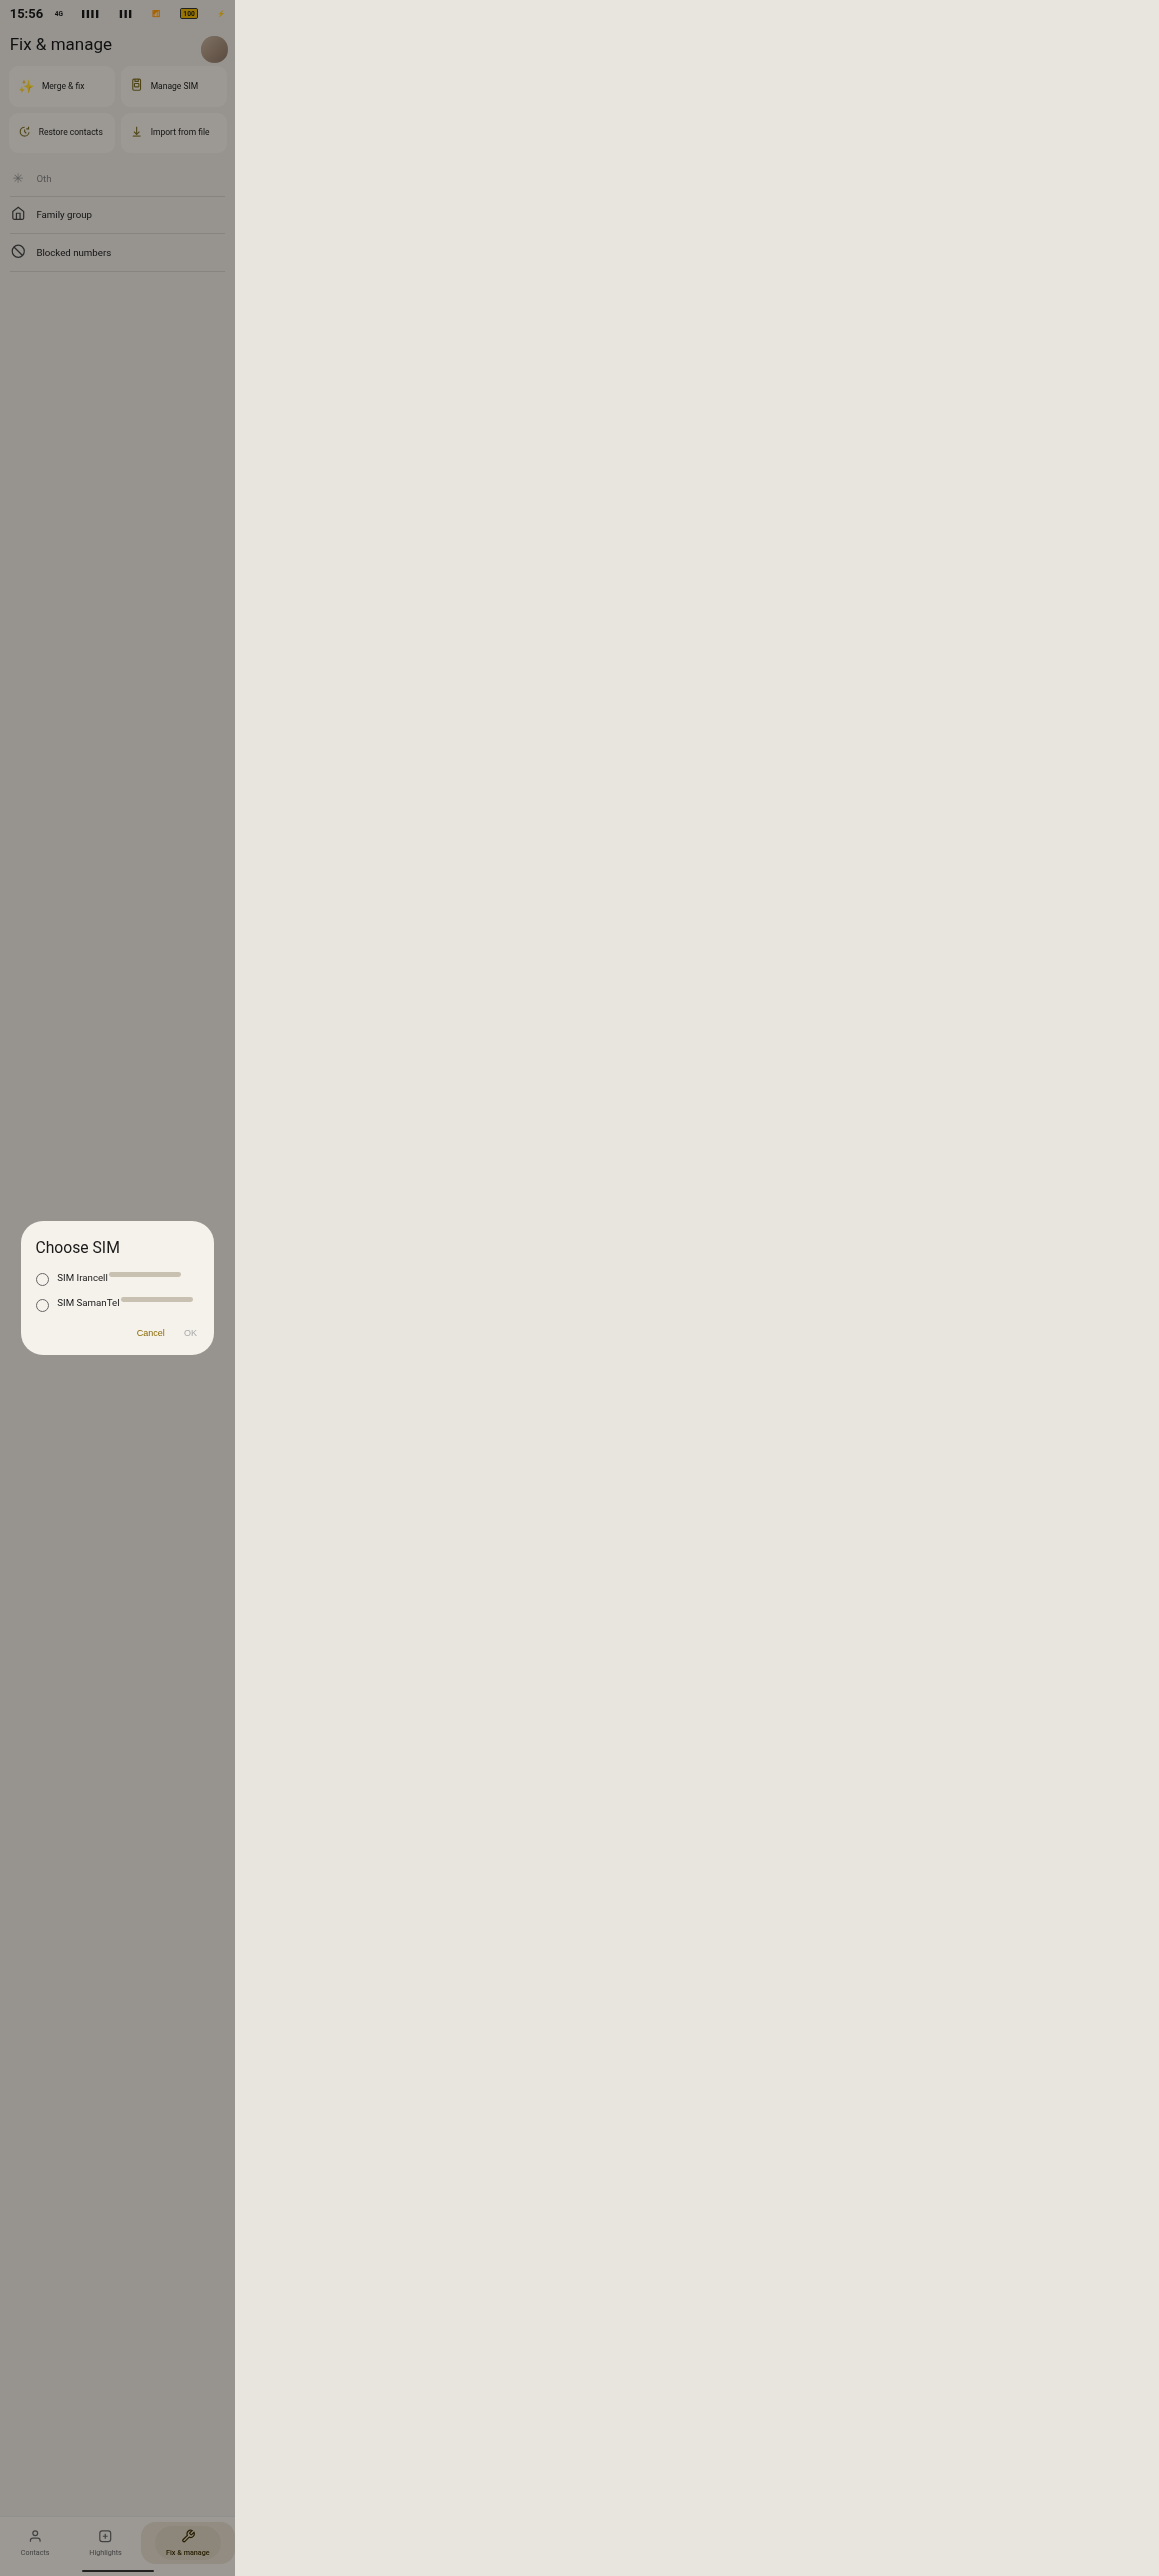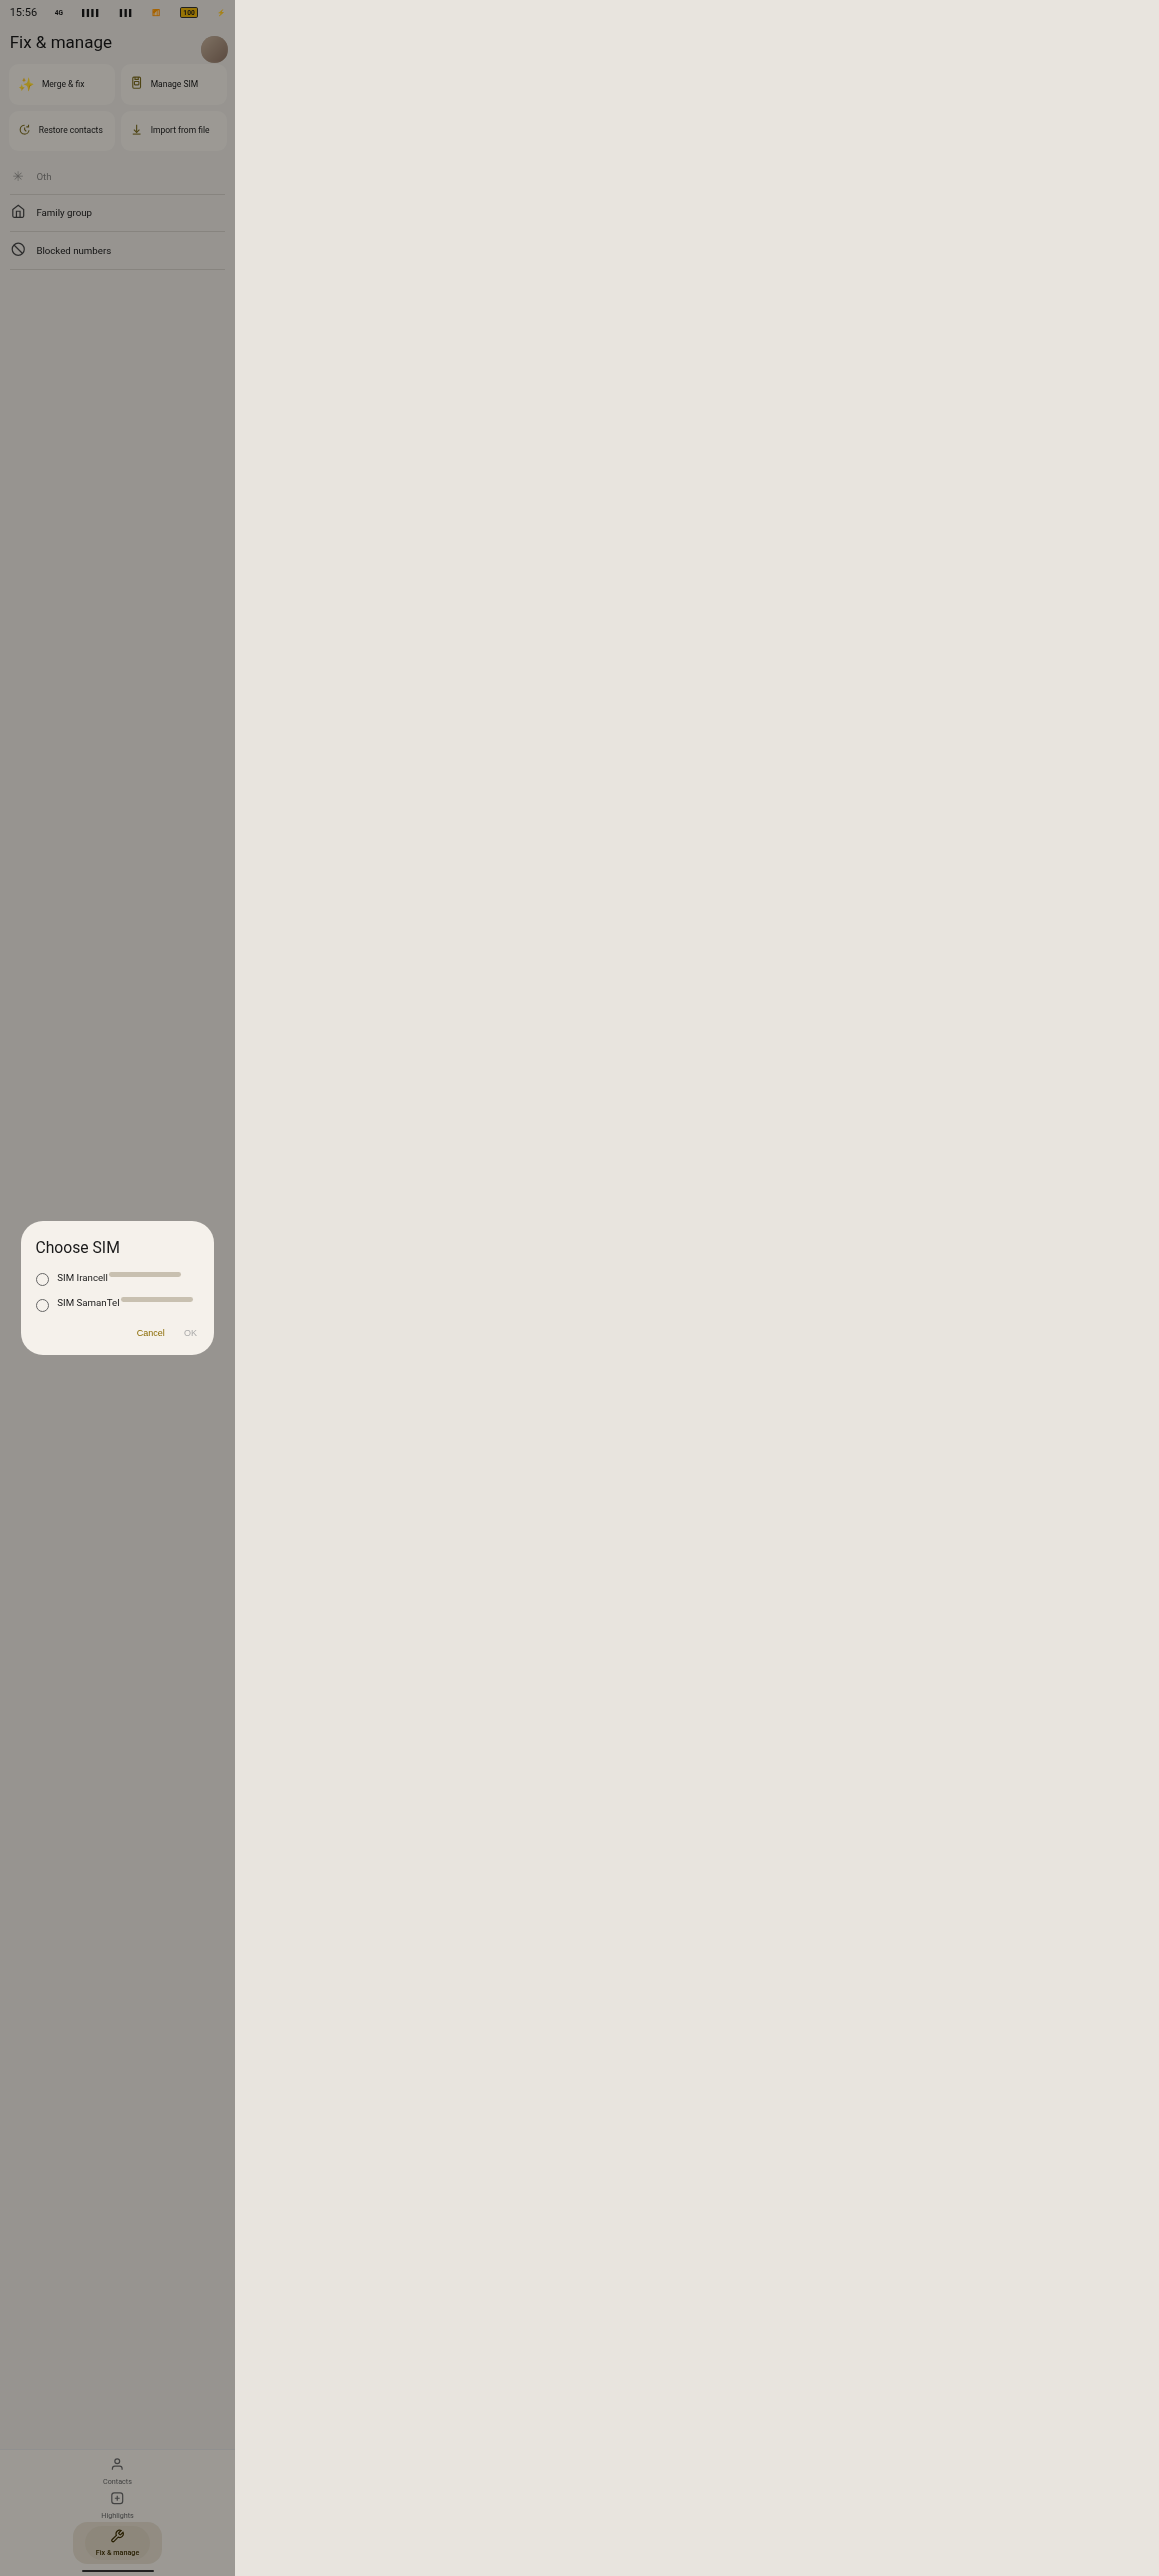--- a/index.html
+++ b/index.html
@@ -16,22 +16,22 @@
 
     
     .status-bar {
       display: flex;
       justify-content: space-between;
       align-items: center;
       padding: 6px 9.7px 3.6px;
       background: #e8e4de;
     }
     .status-time {
-      font-size: 11px;
-      font-weight: 400;
+      font-size: 13px;
+      font-weight: 700;
       color: #1a1a1a;
     }
     .status-icons {
       display: flex;
       align-items: center;
       gap: 19px;
     }
     .status-icons span {
       font-size: 6.6px;
       color: #1a1a1a;
@@ -129,21 +129,20 @@
       position: fixed;
       bottom: 0;
       left: 0;
       width: 235px;
       background: #f0ece4;
       display: flex;
       justify-content: space-around;
       align-items: center;
       padding: 4.8px 0 12px;
       border-top: 0.6px solid #ddd;
-      flex-direction: column;
     }
     .nav-item {
       display: flex;
       flex-direction: column;
       align-items: center;
       gap: 2.4px;
       cursor: pointer;
       flex: 1;
       padding: 2.4px 0;
     }

